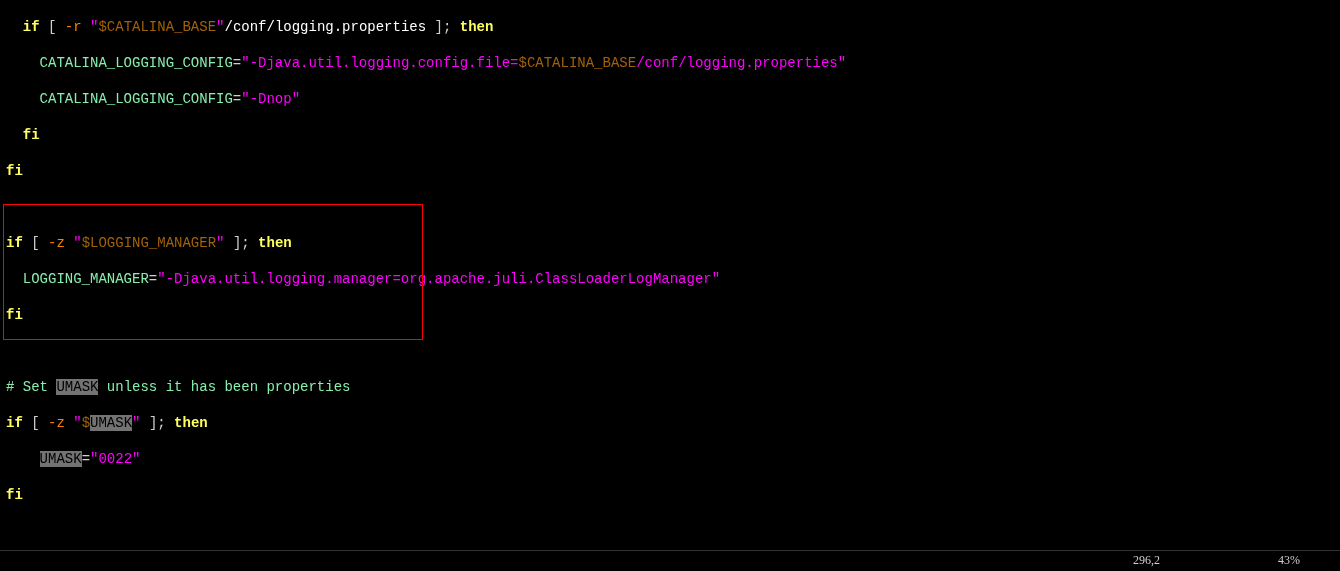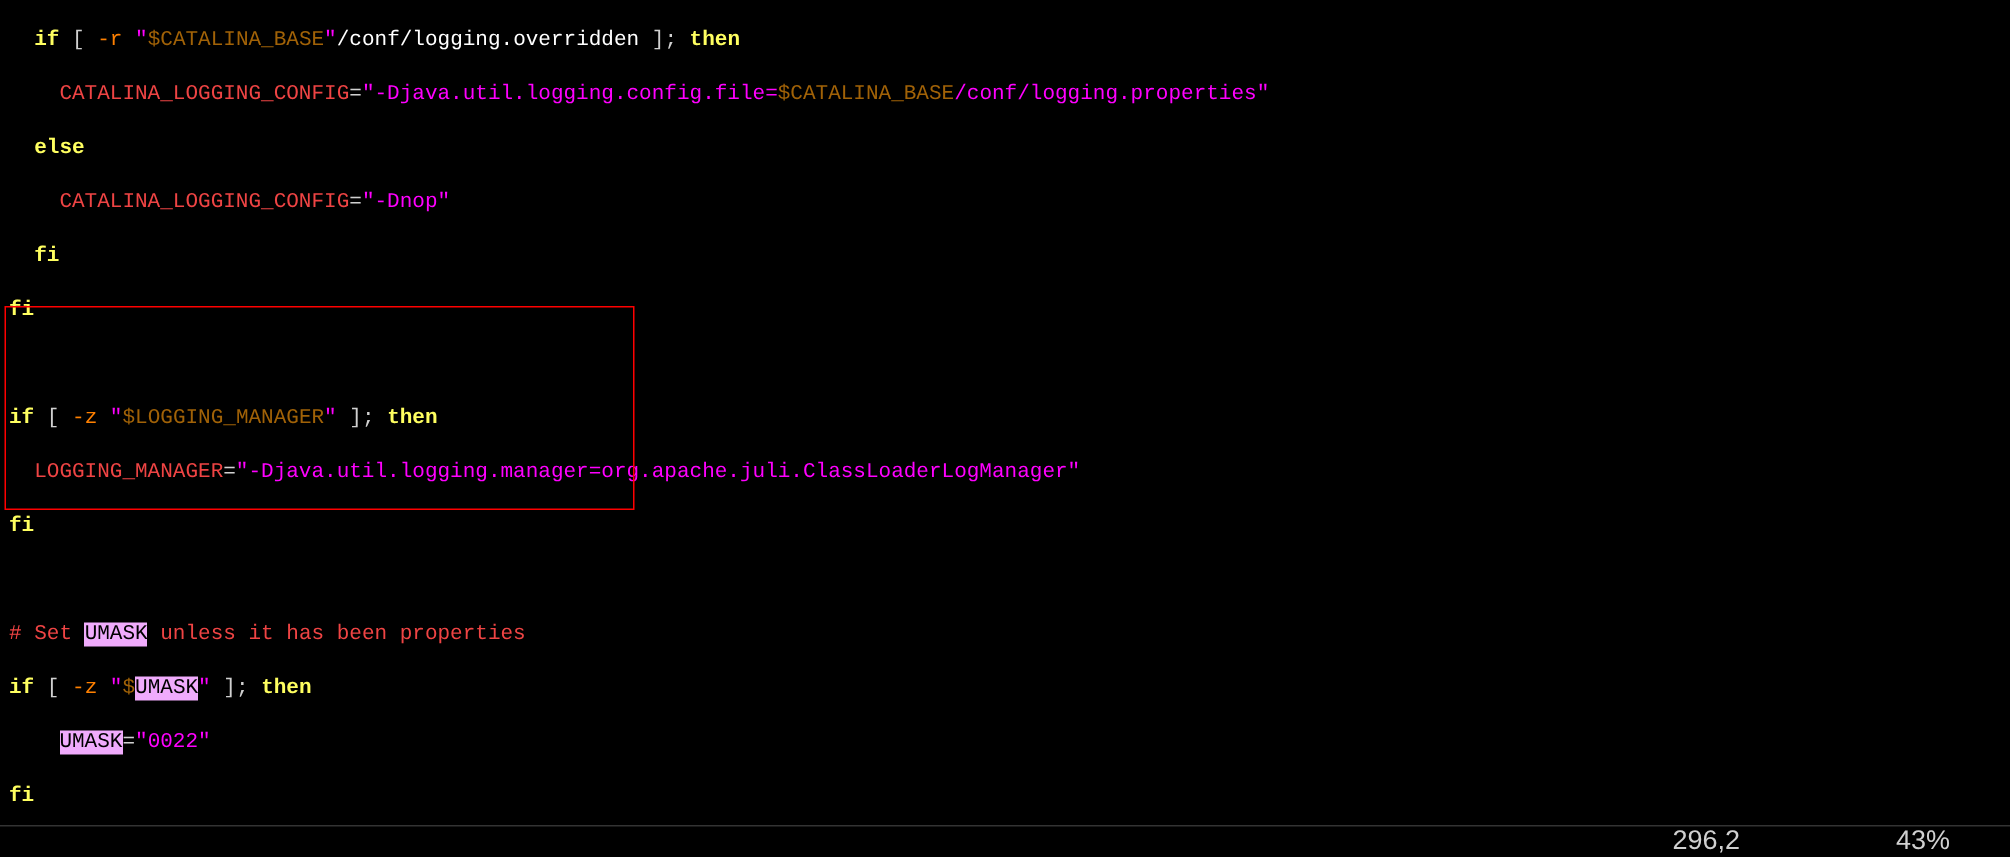--- a/index.html
+++ b/index.html
@@ -17,68 +17,67 @@
     white-space: pre;
   }
   .code-area {
     position: absolute;
     top: 0;
     left: 6px;
     right: 0;
   }
   .yellow { color: #ffff60; font-weight: bold; }
   .bluev { color: #a16207; }
-  .cyan { color: #ef4444; }
+  .cyan { color: #86efac; }
   .magenta { color: #ff00ff; }
   .orange { color: #ff8000; }
   .white { color: #ffffff; }
   .hl {
-    background: #f0abfc;
+    background: #737373;
     color: #000;
   }
   .redbox {
     position: absolute;
     border: 1px solid #ff0000;
     left: 3px;
     top: 204px;
     width: 418px;
     height: 134px;
     pointer-events: none;
   }
   .statusbar {
     position: absolute;
     bottom: 0;
     left: 0;
     right: 0;
     height: 20px;
     color: #d0d0d0;
     border-top: 1px solid #333;
-    font-family: Liberation Sans, sans-serif;
-    font-size: 18px;
+    font-family: Liberation Serif, serif;
+    font-size: 12px;
   }
   .status-pos {
     position: absolute;
     right: 180px;
     bottom: 2px;
   }
   .status-pct {
     position: absolute;
     right: 40px;
     bottom: 2px;
   }
 </style>
 </head>
 <body>
 
 
 
 <div class="code-area">
-<div><span class="yellow">  if</span><span> [ </span><span class="orange">-r</span><span class="magenta"> "</span><span class="bluev">$CATALINA_BASE</span><span class="magenta">"</span><span class="white">/conf/logging.overridden</span><span> ]; </span><span class="yellow">then</span></div>
+<div><span class="yellow">  if</span><span> [ </span><span class="orange">-r</span><span class="magenta"> "</span><span class="bluev">$CATALINA_BASE</span><span class="magenta">"</span><span class="white">/conf/logging.properties</span><span> ]; </span><span class="yellow">then</span></div>
 <div><span class="cyan">    CATALINA_LOGGING_CONFIG</span><span>=</span><span class="magenta">"-Djava.util.logging.config.file=</span><span class="bluev">$CATALINA_BASE</span><span class="magenta">/conf/logging.properties"</span></div>
-<div><span class="yellow">  else</span></div>
 <div><span class="cyan">    CATALINA_LOGGING_CONFIG</span><span>=</span><span class="magenta">"-Dnop"</span></div>
 <div><span class="yellow">  fi</span></div>
 <div><span class="yellow">fi</span></div>
 <div><span></span> </div>
 <div><span class="yellow">if</span><span> [ </span><span class="orange">-z</span><span class="magenta"> "</span><span class="bluev">$LOGGING_MANAGER</span><span class="magenta">"</span><span> ]; </span><span class="yellow">then</span></div>
 <div><span class="cyan">  LOGGING_MANAGER</span><span>=</span><span class="magenta">"-Djava.util.logging.manager=org.apache.juli.ClassLoaderLogManager"</span></div>
 <div><span class="yellow">fi</span></div>
 <div><span></span> </div>
 <div><span class="cyan"># Set </span><span class="hl">UMASK</span><span class="cyan"> unless it has been properties</span></div>
 <div><span class="yellow">if</span><span> [ </span><span class="orange">-z</span><span class="magenta"> "</span><span class="bluev">$</span><span class="hl">UMASK</span><span class="magenta">"</span><span> ]; </span><span class="yellow">then</span></div>

